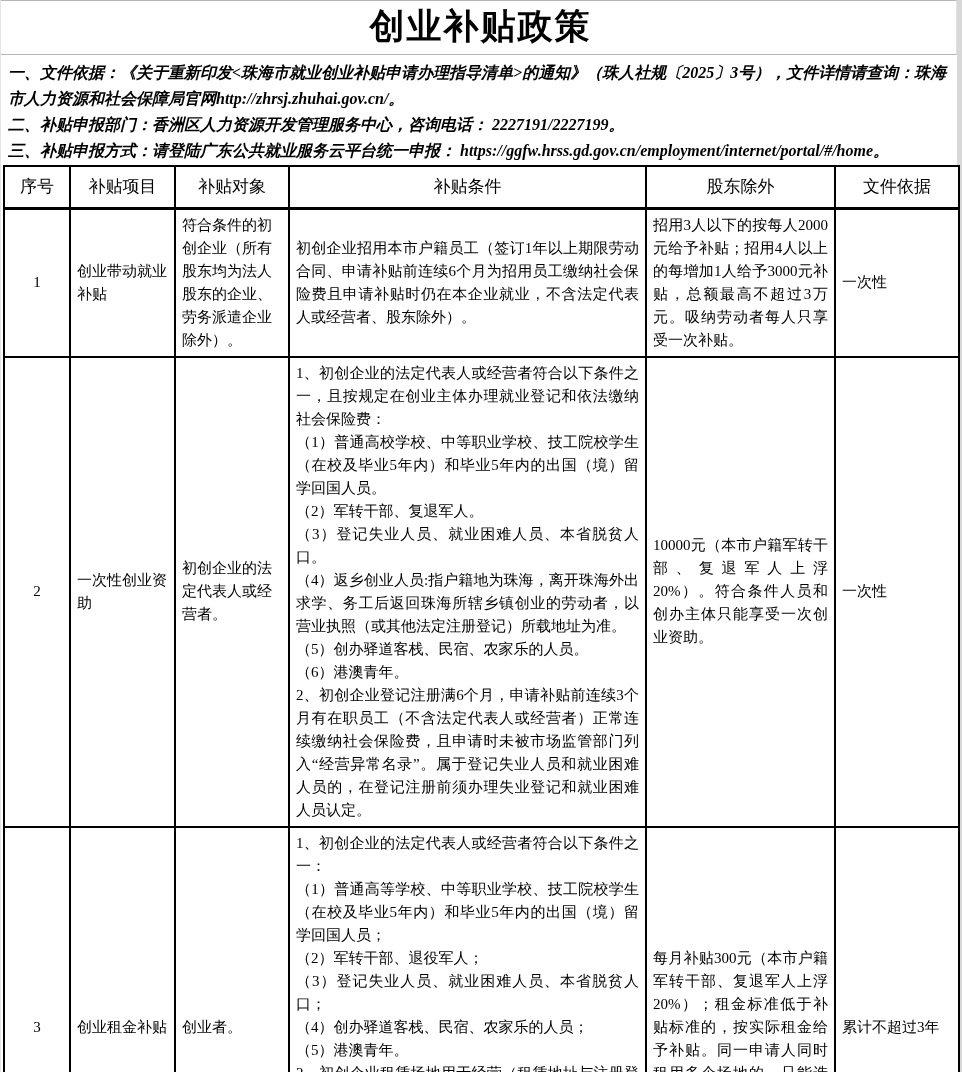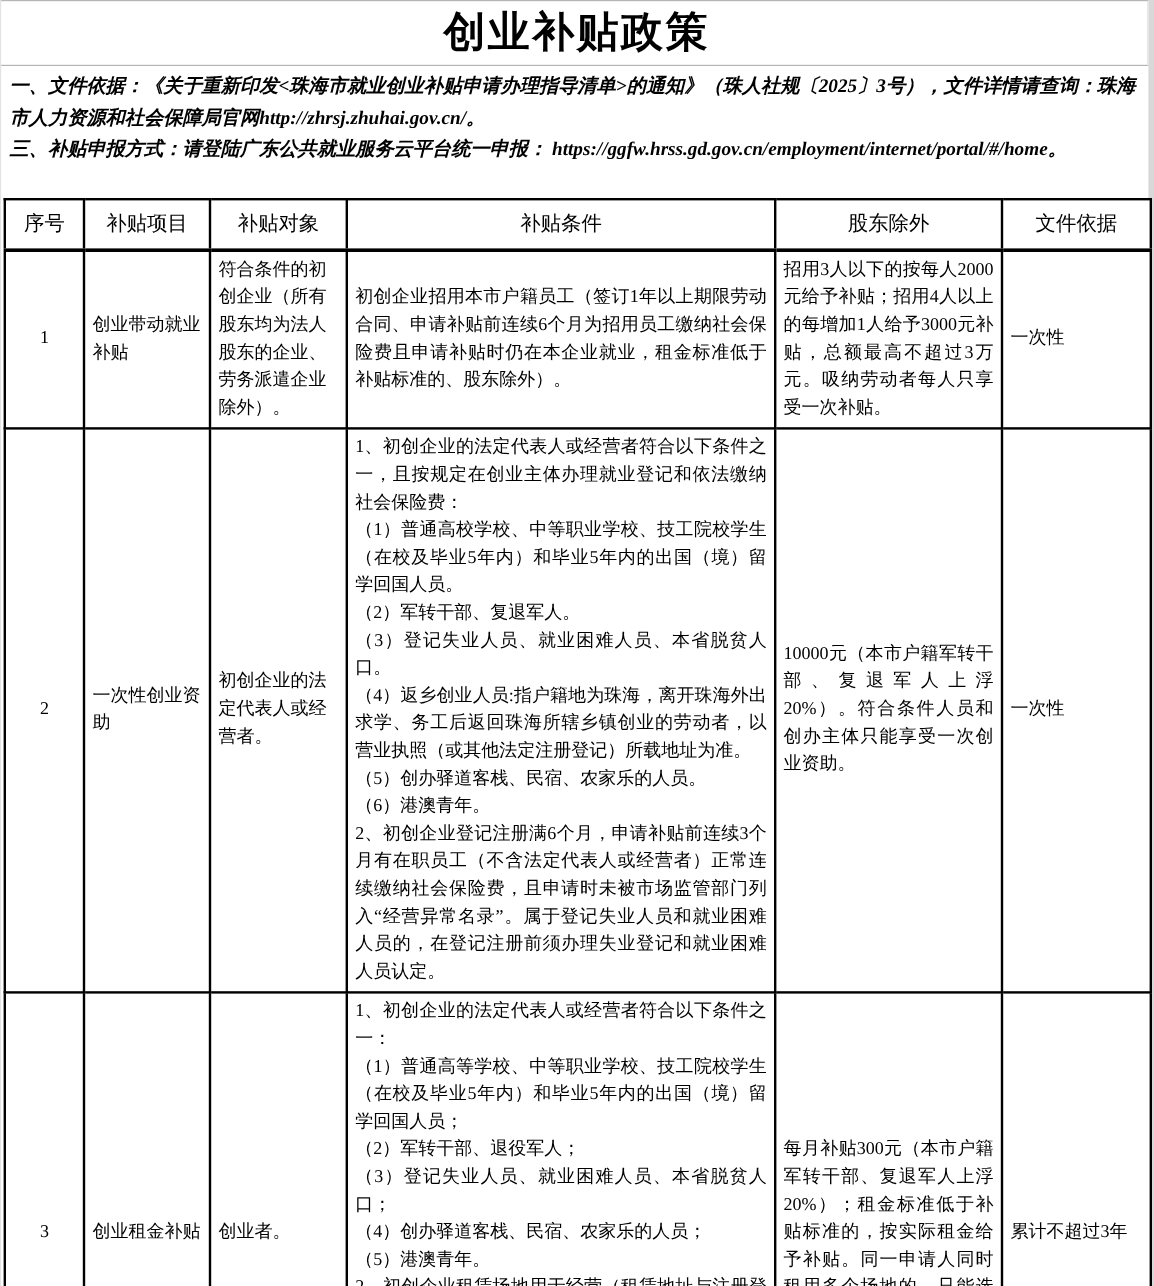--- a/index.html
+++ b/index.html
@@ -89,20 +89,21 @@
 <body>
 
 <div class="page">
 
   <header class="title-block">
     <h1 class="page-title">创业补贴政策</h1>
   </header>
 
   <section class="intro">
     <p><span>一、文件依据：</span><span>《关于重新印发&lt;珠海市就业创业补贴申请办理指导清单&gt;的通知》（珠人社规〔2025〕3号），文件详情请查询：珠海市人力资源和社会保障局官网http://zhrsj.zhuhai.gov.cn/。</span></p>
+    <p><span>二、补贴申报部门：</span><span>香洲区人力资源开发管理服务中心，咨询电话： 2227191/2227199。</span></p>
     <p><span>三、补贴申报方式：</span><span>请登陆广东公共就业服务云平台统一申报： https://ggfw.hrss.gd.gov.cn/employment/internet/portal/#/home。</span></p>
   </section>
 
   <table class="subsidy">
     <colgroup>
       <col style="width:66px">
       <col style="width:105px">
       <col style="width:114px">
       <col style="width:357px">
       <col style="width:189px">
@@ -116,21 +117,21 @@
         <th>补贴条件</th>
         <th>股东除外</th>
         <th>文件依据</th>
       </tr>
     </thead>
     <tbody>
       <tr class="row-1">
         <td class="c-no">1</td>
         <td class="c-item">创业带动就业补贴</td>
         <td class="c-target">符合条件的初创企业（所有股东均为法人股东的企业、劳务派遣企业除外）。</td>
-        <td class="c-cond">初创企业招用本市户籍员工（签订1年以上期限劳动合同、申请补贴前连续6个月为招用员工缴纳社会保险费且申请补贴时仍在本企业就业，租金标准低于补贴标准的、股东除外）。</td>
+        <td class="c-cond">初创企业招用本市户籍员工（签订1年以上期限劳动合同、申请补贴前连续6个月为招用员工缴纳社会保险费且申请补贴时仍在本企业就业，不含法定代表人或经营者、股东除外）。</td>
         <td class="c-std">招用3人以下的按每人2000元给予补贴；招用4人以上的每增加1人给予3000元补贴，总额最高不超过3万元。吸纳劳动者每人只享受一次补贴。</td>
         <td class="c-period">一次性</td>
       </tr>
       <tr class="row-2">
         <td class="c-no">2</td>
         <td class="c-item">一次性创业资助</td>
         <td class="c-target">初创企业的法定代表人或经营者。</td>
         <td class="c-cond">1、初创企业的法定代表人或经营者符合以下条件之一，且按规定在创业主体办理就业登记和依法缴纳社会保险费：
 （1）普通高校学校、中等职业学校、技工院校学生（在校及毕业5年内）和毕业5年内的出国（境）留学回国人员。
 （2）军转干部、复退军人。

